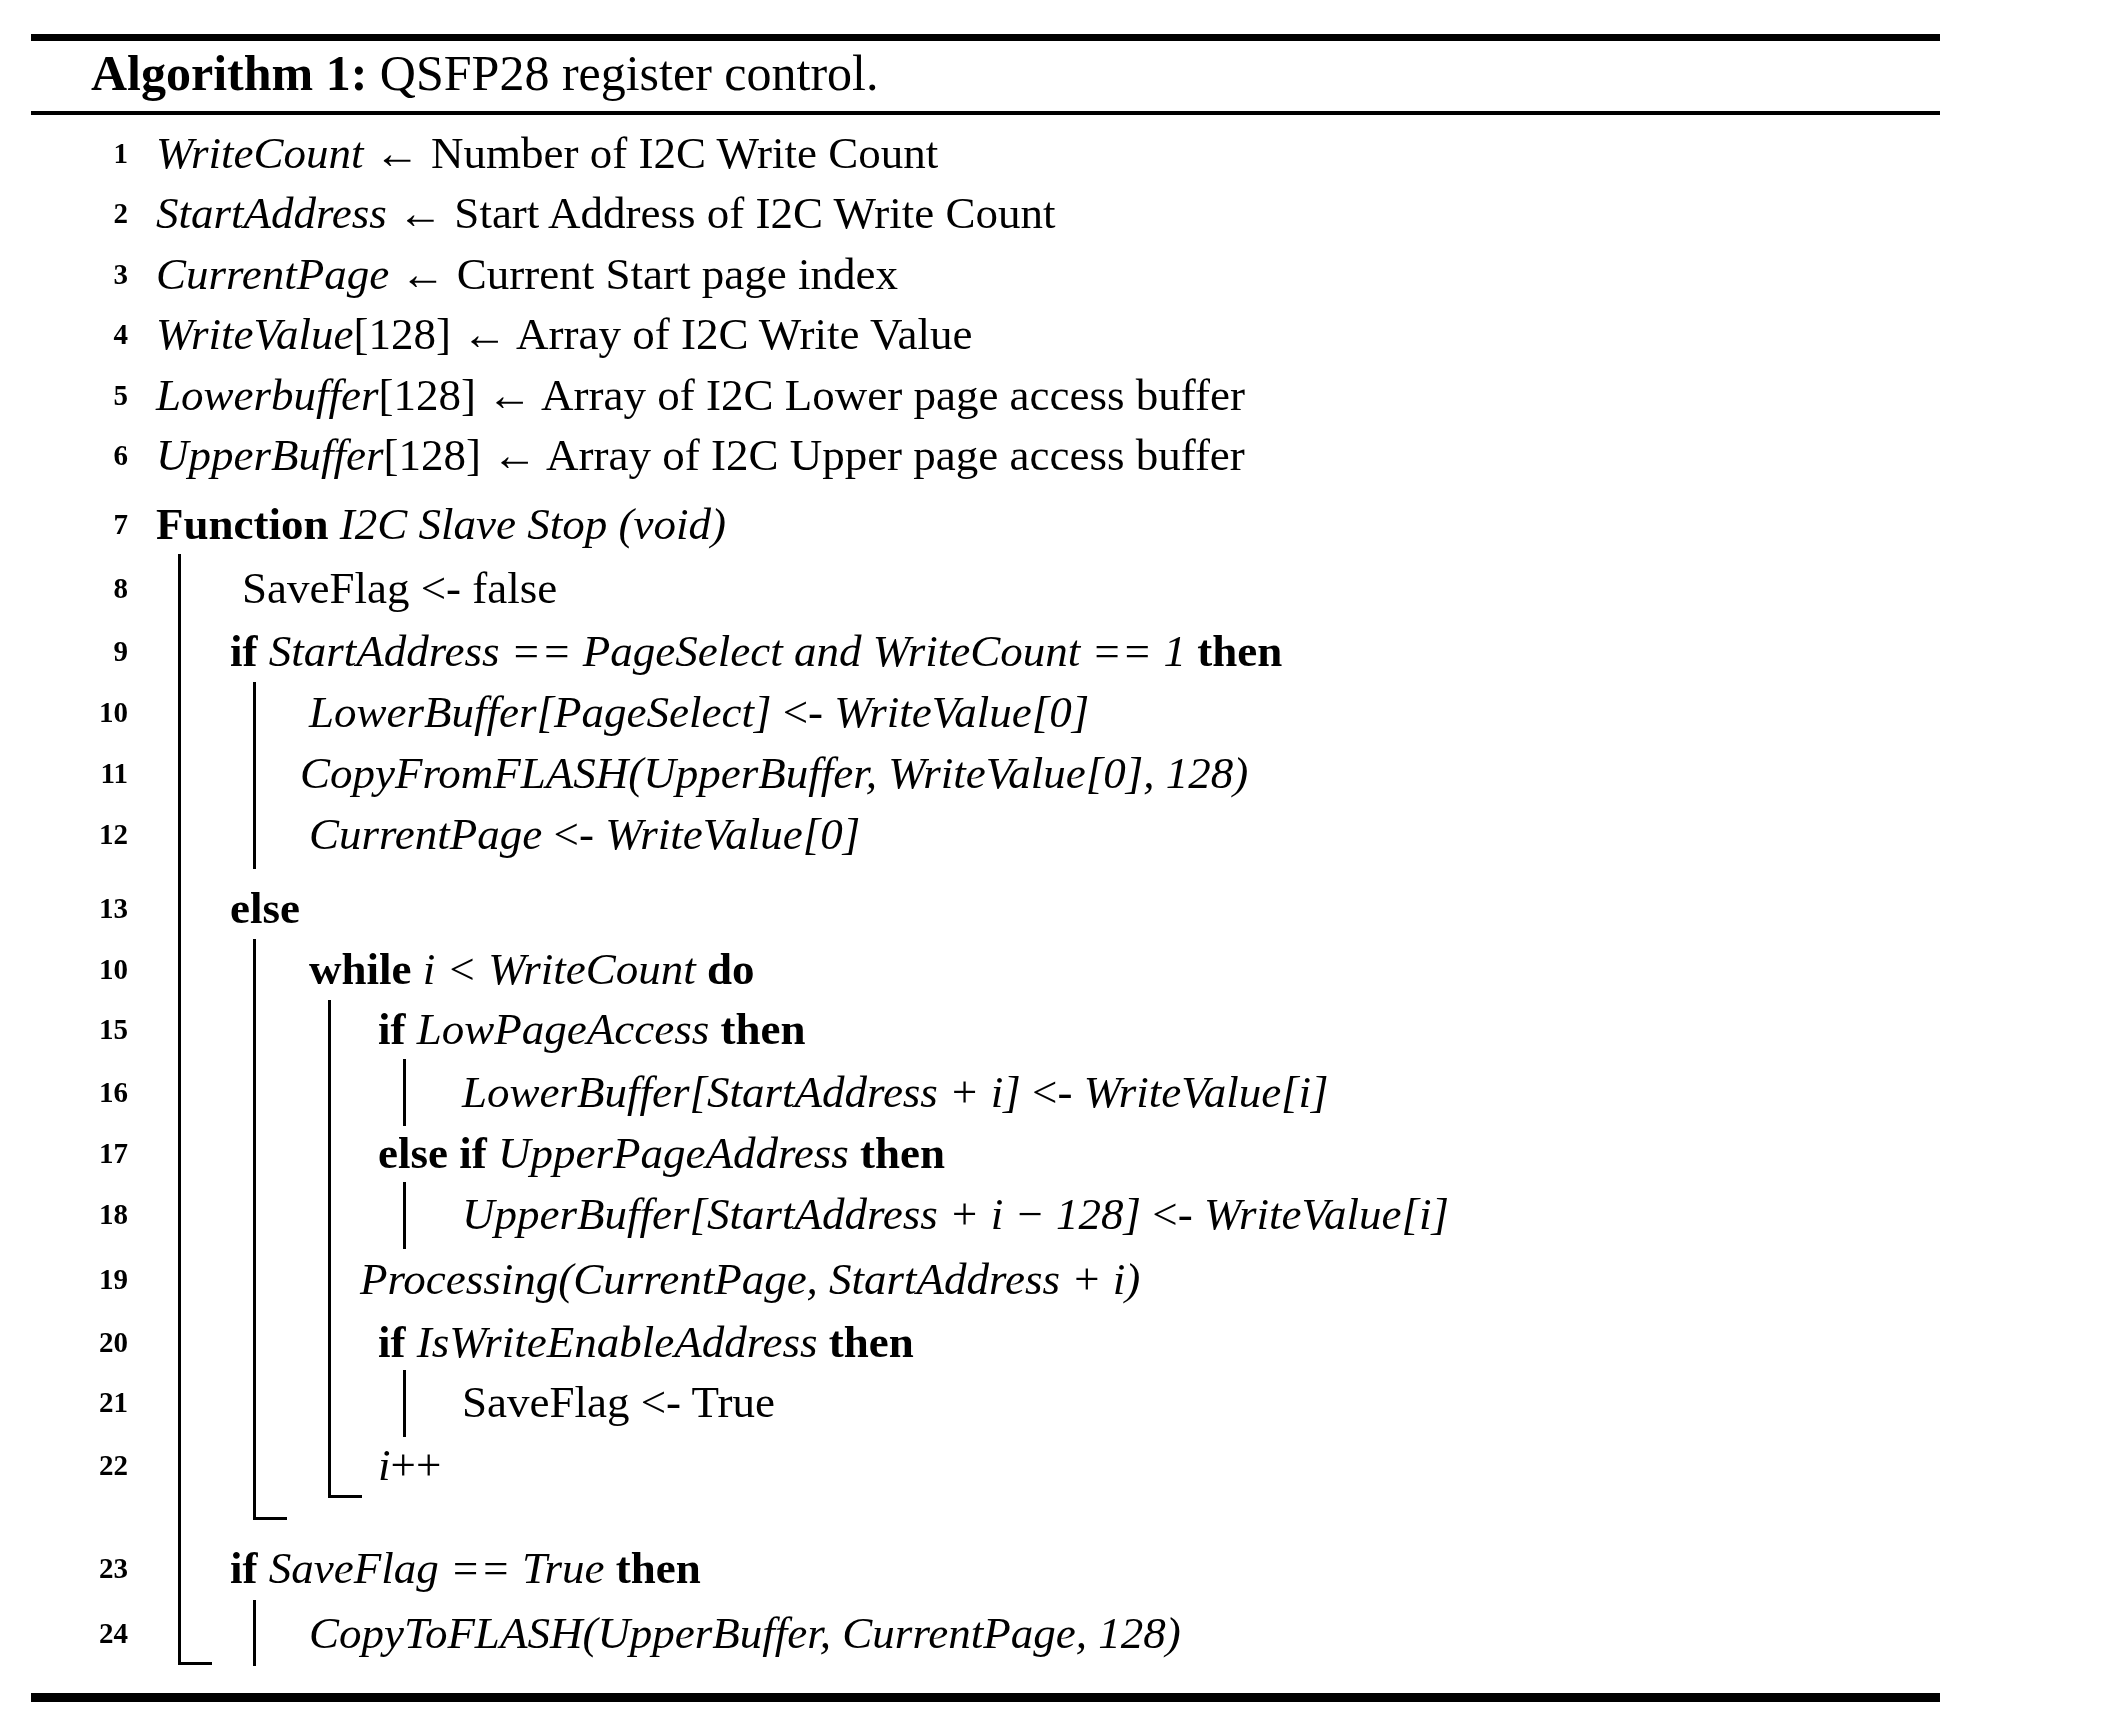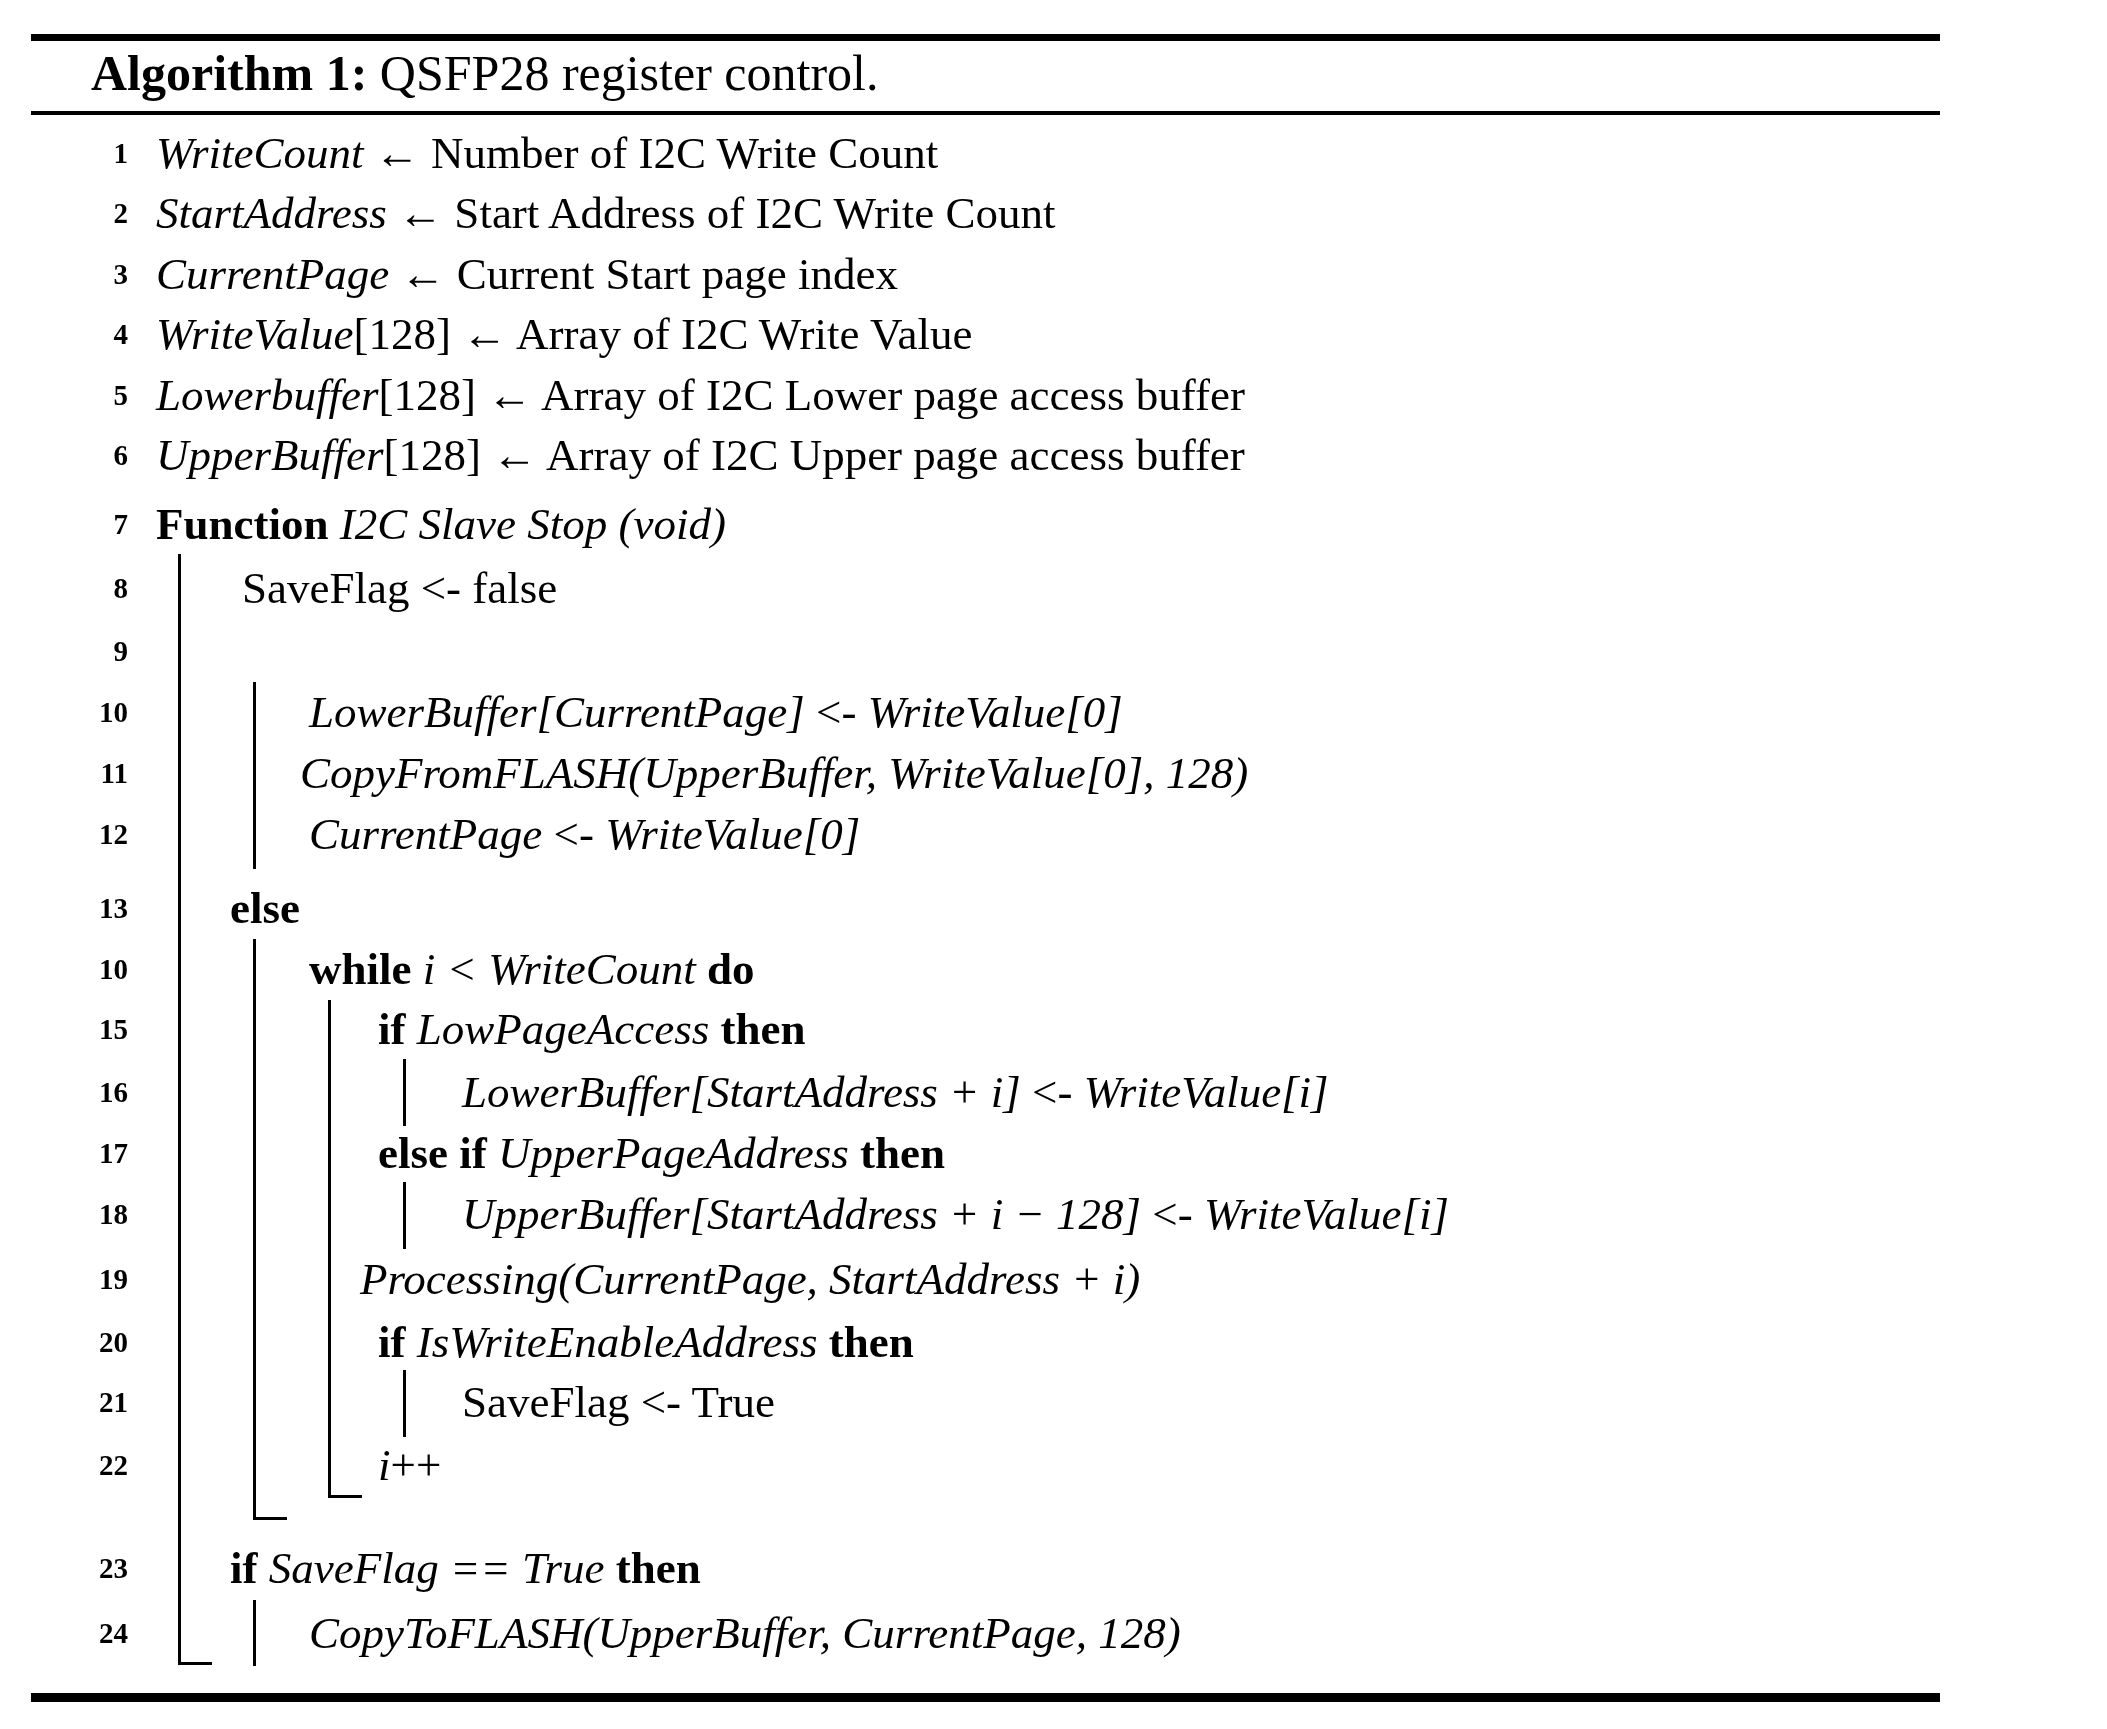--- a/index.html
+++ b/index.html
@@ -69,24 +69,25 @@
       <div class="row" style="top: 493px;">
         <span class="num">7</span>
         <span class="code" style="left: 156px;"><span class="kw">Function </span><span class="it">I2C Slave Stop (void)</span></span>
       </div>
       <div class="row" style="top: 557px;">
         <span class="num">8</span>
         <span class="code" style="left: 242px;"><span class="rm">SaveFlag &lt;- false</span></span>
       </div>
       <div class="row" style="top: 620px;">
         <span class="num">9</span>
+        <span class="code" style="left: 230px;"><span class="kw">if </span><span class="it">StartAddress == PageSelect and WriteCount == 1 </span><span class="kw">then</span></span>
       </div>
       <div class="row" style="top: 681px;">
         <span class="num">10</span>
-        <span class="code" style="left: 309px;"><span class="it">LowerBuffer</span><span class="it">[CurrentPage]</span><span class="rm"> &lt;- </span><span class="it">WriteValue</span><span class="it">[0]</span></span>
+        <span class="code" style="left: 309px;"><span class="it">LowerBuffer</span><span class="it">[PageSelect]</span><span class="rm"> &lt;- </span><span class="it">WriteValue</span><span class="it">[0]</span></span>
       </div>
       <div class="row" style="top: 742px;">
         <span class="num">11</span>
         <span class="code" style="left: 300px;"><span class="it">CopyFromFLASH</span><span class="it">(UpperBuffer, WriteValue</span><span class="it">[0]</span><span class="it">, 128)</span></span>
       </div>
       <div class="row" style="top: 803px;">
         <span class="num">12</span>
         <span class="code" style="left: 309px;"><span class="it">CurrentPage</span><span class="rm"> &lt;- </span><span class="it">WriteValue</span><span class="it">[0]</span></span>
       </div>
       <div class="row" style="top: 877px;">

